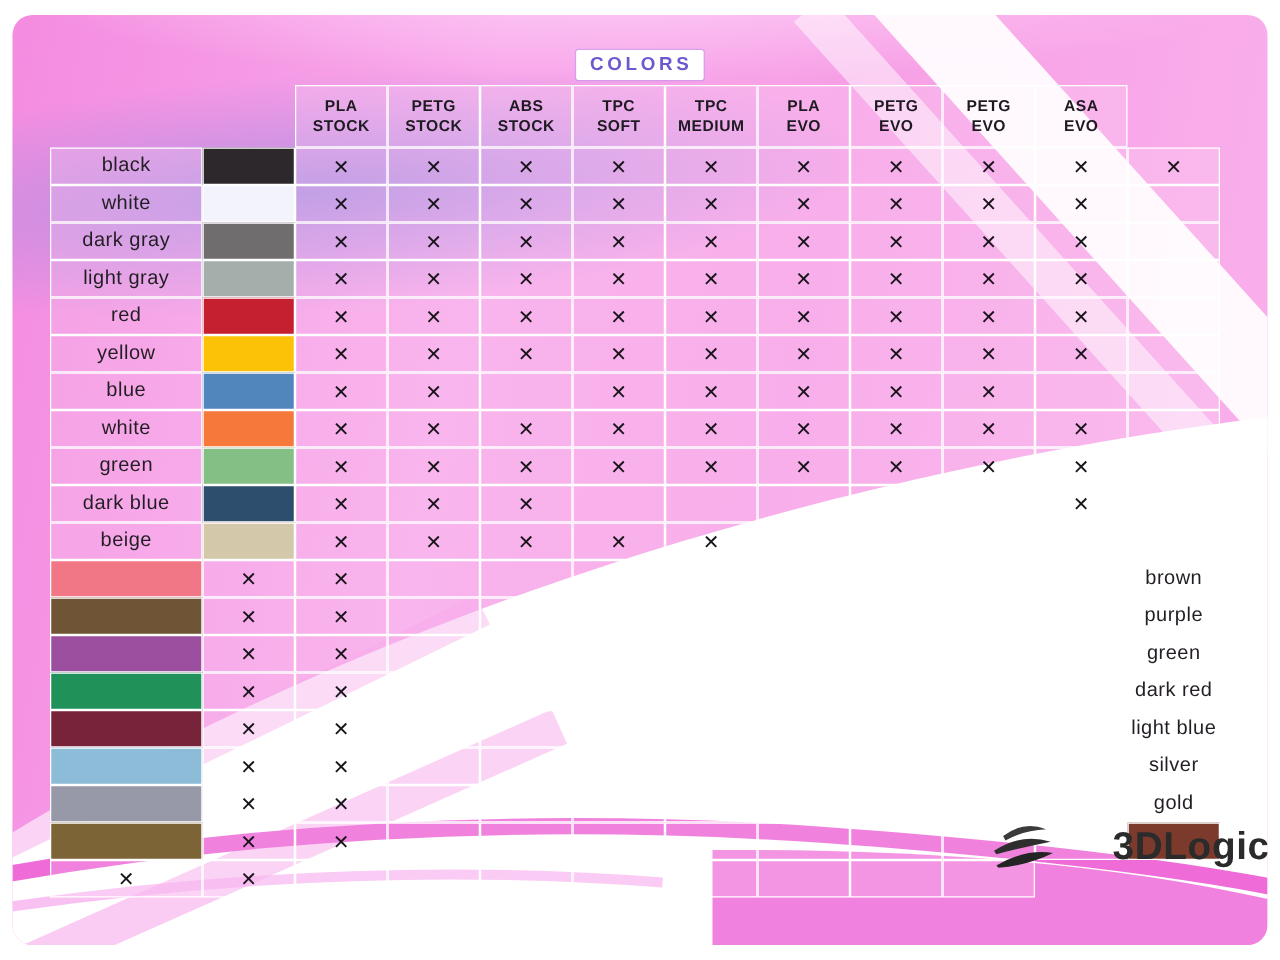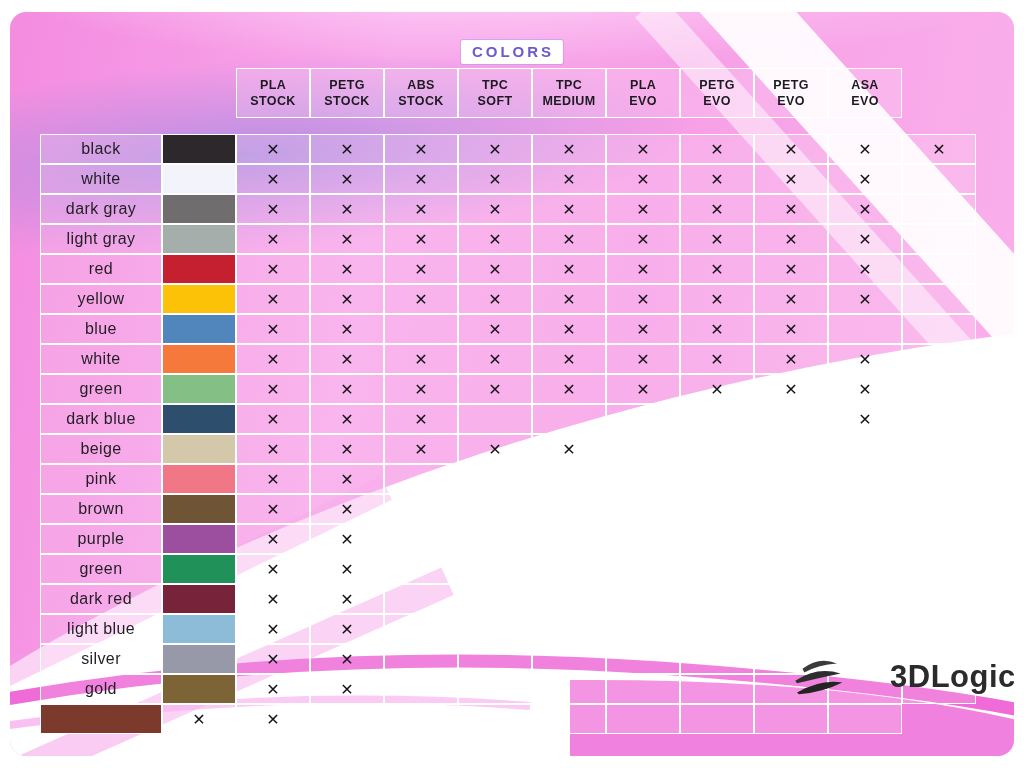--- a/index.html
+++ b/index.html
@@ -36,21 +36,21 @@
     background:#ffffff;color:#6a59cf;font-size:15px;font-weight:bold;
     letter-spacing:3px;padding:3px 9px 4px 11px;border-radius:2px;
     box-shadow:0 0 0 1px rgba(160,140,235,.4);
   }
   
   .header-grid{
     position:absolute;left:226px;top:56px;
     display:grid;grid-template-columns:repeat(10,74px);grid-auto-rows:50px;
   }
   .body-grid{
-    position:absolute;left:30px;top:122px;
+    position:absolute;left:30px;top:106px;
     display:grid;grid-template-columns:122px 74px repeat(10,74px);grid-auto-rows:30px;
   }
   .cell{
     box-sizing:border-box;border:1.5px solid #ffffff;
     display:flex;align-items:center;justify-content:center;
     background:rgba(255,255,255,.16);
   }
   .hcell{flex-direction:column;line-height:1.3;
     font-size:12.5px;font-weight:bold;color:#1d1a21;letter-spacing:.4px;text-align:center;}
   .label{font-size:16px;color:#221e24;letter-spacing:.4px;}
@@ -247,21 +247,20 @@
       <div class="cell mark">✕</div>
       <div class="cell mark">✕</div>
       <div class="cell mark">✕</div>
       <div class="cell mark">✕</div>
       <div class="cell mark">✕</div>
       <div class="cell mark"></div>
       <div class="cell mark"></div>
       <div class="cell mark"></div>
       <div class="cell mark"></div>
       <div class="cell mark"></div>
-      <div class="cell label">pink</div>
       <div class="cell swatch" style="background: rgb(241, 119, 135);"></div>
       <div class="cell mark">✕</div>
       <div class="cell mark">✕</div>
       <div class="cell mark"></div>
       <div class="cell mark"></div>
       <div class="cell mark"></div>
       <div class="cell mark"></div>
       <div class="cell mark"></div>
       <div class="cell mark"></div>
       <div class="cell mark"></div>

